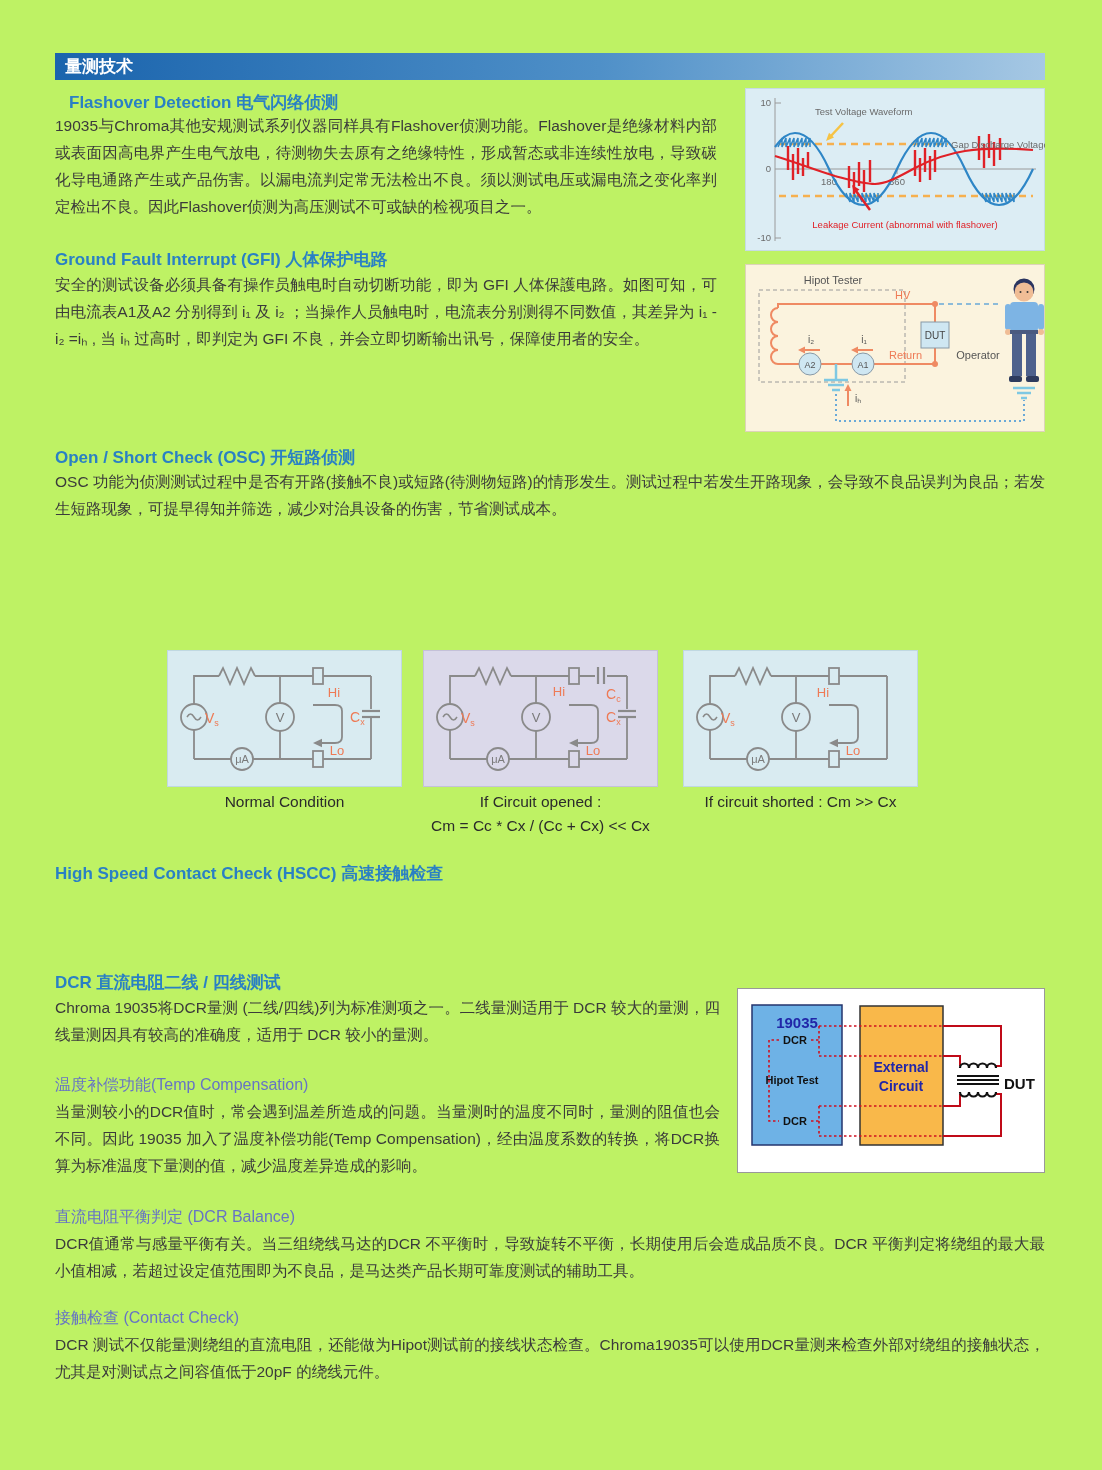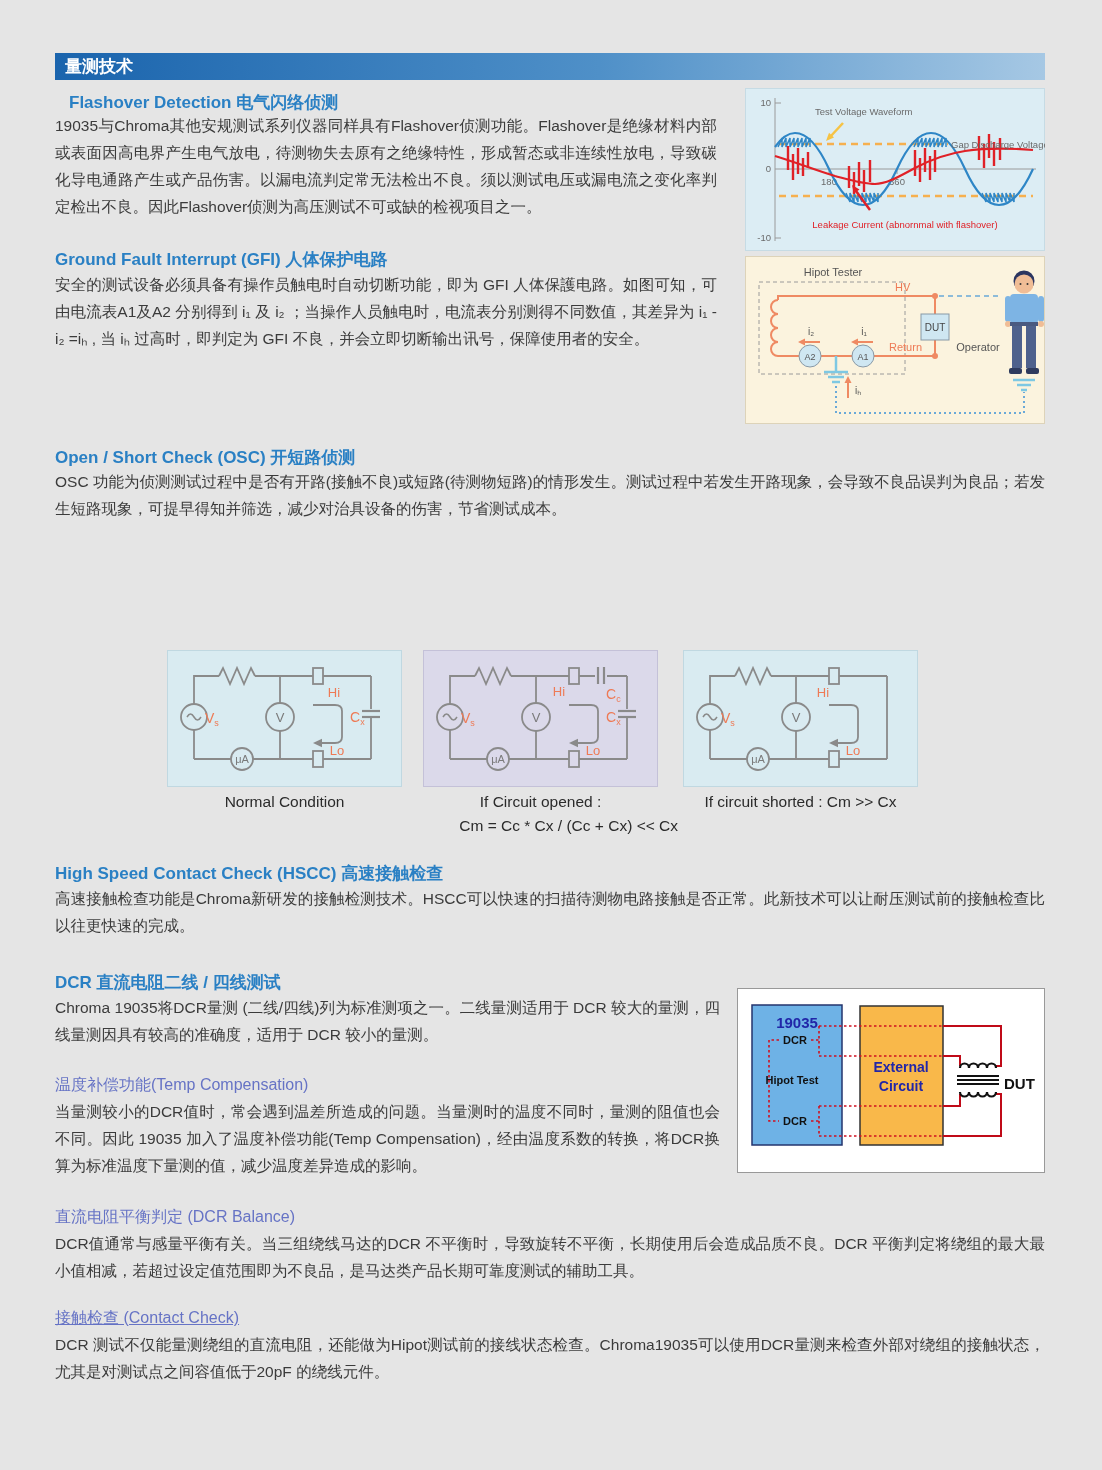--- a/index.html
+++ b/index.html
@@ -1,16 +1,16 @@
 <!DOCTYPE html>
 <html><head>
 <meta charset="utf-8">
 <style>
   html,body{margin:0;padding:0;background:#ffffff;}
-  .page{position:relative;width:1102px;height:1470px;background:#e5e5e5;font-family:"Liberation Sans",sans-serif;overflow:hidden;}
+  .page{position:relative;width:1102px;height:1470px;background:#bef264;font-family:"Liberation Sans",sans-serif;overflow:hidden;}
   .abs{position:absolute;}
   .header-bar{background:linear-gradient(90deg,#1a64ad 0%,#4f90c8 55%,#a6c8e4 100%);color:#fff;font-size:17px;font-weight:bold;line-height:27px;padding-left:10px;box-sizing:border-box;}
   .h1{font-size:17px;font-weight:600;color:#2a80c4;}
   .h2{font-size:16px;color:#6673c5;}
   .body-text{font-size:15.5px;color:#3b3b3b;line-height:27px;text-align:justify;}
   .cap{font-size:15.5px;color:#2b2b2b;text-align:center;}
   svg text{font-family:"Liberation Sans",sans-serif;}
   .t-gray{fill:#6a6a6a;font-size:9.5px;}
   .t-red{fill:#e02127;font-size:9.5px;}
   .t-dk{fill:#555;}
@@ -84,21 +84,21 @@
       <polygon points="107,97 114.5,101.5 108.9,105.5" fill="#e02127"></polygon>
       <text class="t-gray" x="70" y="27">Test Voltage Waveform</text>
       <text class="t-gray" x="206" y="60">Gap Discharge Voltage</text>
       <text class="t-red" x="160" y="140" text-anchor="middle">Leakage Current (abnornmal with flashover)</text>
     </svg>
   </div>
 
   <div class="abs h1" style="left:55px;top:248px;">Ground Fault Interrupt (GFI) 人体保护电路</div>
   <div class="abs body-text" style="left:55px;top:271px;width:662px;">安全的测试设备必须具备有操作员触电时自动切断功能，即为 GFI 人体保護电路。如图可知，可由电流表A1及A2 分别得到 i₁ 及 i₂ ；当操作人员触电时，电流表分别测得不同数值，其差异为 i₁ - i₂ =iₕ , 当 iₕ 过高时，即判定为 GFI 不良，并会立即切断输出讯号，保障使用者的安全。</div>
 
-  <div class="abs" style="left:745px;top:256px;">
+  <div class="abs" style="left:745px;top:264px;">
     <svg width="300" height="168" viewBox="0 0 300 168">
       <rect x="0.5" y="0.5" width="299" height="167" fill="#fbf3de" stroke="#ddd3b9"></rect>
       <text x="88" y="20" text-anchor="middle" class="t-dk" font-size="11">Hipot Tester</text>
       <rect x="14" y="26" width="146" height="92" fill="none" stroke="#9a9a9a" stroke-dasharray="4 3"></rect>
       <g stroke="#ef8a63" stroke-width="2" fill="none">
         <path d="M33,44 A7,7 0 1,0 33,58 A7,7 0 1,0 33,72 A7,7 0 1,0 33,86 A7,7 0 1,0 33,100"></path>
         <path d="M33,44 V40 H190"></path>
         <path d="M190,40 V58 M190,84 V100"></path>
         <path d="M33,100 H190"></path>
       </g>
@@ -206,21 +206,21 @@
       <text x="38" y="73" class="t-orange" font-size="14"><tspan>V</tspan><tspan dy="3" font-size="9">s</tspan></text>
       <text x="113" y="72" text-anchor="middle" fill="#7a7a7a" font-size="13">V</text>
       <text x="75" y="113" text-anchor="middle" fill="#7a7a7a" font-size="11">μA</text>
       <text x="136" y="46" class="t-orange" font-size="13" text-anchor="middle">Hi</text>
       <text x="170" y="105" class="t-orange" font-size="13" text-anchor="middle">Lo</text>
       <text x="183" y="49" class="t-orange" font-size="14" text-anchor="start"><tspan>C</tspan><tspan dy="3" font-size="9">c</tspan></text>
       <text x="183" y="72" class="t-orange" font-size="14" text-anchor="start"><tspan>C</tspan><tspan dy="3" font-size="9">x</tspan></text>
     </svg>
   </div>
   <div class="abs cap" style="left:423px;top:793px;width:235px;">If Circuit opened :</div>
-  <div class="abs cap" style="left:403px;top:817px;width:275px;text-align:right;">Cm = Cc * Cx / (Cc + Cx) &lt;&lt; Cx</div>
+  <div class="abs cap" style="left:403px;top:817px;width:275px;">Cm = Cc * Cx / (Cc + Cx) &lt;&lt; Cx</div>
 
   <div class="abs" style="left:683px;top:650px;">
     <svg width="235" height="137" viewBox="0 0 235 137">
       <rect x="0.5" y="0.5" width="234" height="136" fill="#d9ebf1" stroke="#c0d8e1"></rect>
       <g stroke="#8a8a8a" stroke-width="1.8" fill="none">
         <path d="M27,54 V26 H52 M88,26 H204 M27,80 V109 M204,26 V109 M204,109 H27 M113,26 V109"></path>
         <path d="M52,26 l4,-8 l7,16 l7,-16 l7,16 l7,-16 l4,8"></path>
         <path d="M146,55 H168 Q175,55 175,61 V87 Q175,93 168,93 H151"></path>
       </g>
       <polygon points="146,93 155,88.8 155,97.2" fill="#8a8a8a"></polygon>
@@ -233,21 +233,20 @@
       <text x="38" y="73" class="t-orange" font-size="14"><tspan>V</tspan><tspan dy="3" font-size="9">s</tspan></text>
       <text x="113" y="72" text-anchor="middle" fill="#7a7a7a" font-size="13">V</text>
       <text x="75" y="113" text-anchor="middle" fill="#7a7a7a" font-size="11">μA</text>
       <text x="140" y="47" class="t-orange" font-size="13" text-anchor="middle">Hi</text>
       <text x="170" y="105" class="t-orange" font-size="13" text-anchor="middle">Lo</text>
     </svg>
   </div>
   <div class="abs cap" style="left:683px;top:793px;width:235px;">If circuit shorted : Cm &gt;&gt; Cx</div>
 
   <div class="abs h1" style="left:55px;top:862px;">High Speed Contact Check (HSCC) 高速接触检查</div>
-  <div class="abs body-text" style="left:55px;top:885px;width:990px;">高速接触检查功能是Chroma新研发的接触检测技术。HSCC可以快速的扫描待测物电路接触是否正常。此新技术可以让耐压测试前的接触检查比以往更快速的完成。</div>
 
   <div class="abs h1" style="left:55px;top:971px;">DCR 直流电阻二线 / 四线测试</div>
   <div class="abs body-text" style="left:55px;top:994px;width:665px;">Chroma 19035将DCR量测 (二线/四线)列为标准测项之一。二线量测适用于 DCR 较大的量测，四线量测因具有较高的准确度，适用于 DCR 较小的量测。</div>
 
   <div class="abs" style="left:737px;top:988px;">
     <svg width="308" height="185" viewBox="0 0 308 185">
       <rect x="0.5" y="0.5" width="307" height="184" fill="#ffffff" stroke="#999"></rect>
       <rect x="15" y="17" width="90" height="140" fill="#6eb2e6" stroke="#24356e" stroke-width="1.5"></rect>
       <rect x="123" y="18" width="83" height="139" fill="#f9b84a" stroke="#333" stroke-width="1.5"></rect>
       <text x="60" y="40" text-anchor="middle" font-size="15" font-weight="bold" fill="#2126a8">19035</text>
@@ -277,16 +276,16 @@
       <text x="267" y="101" font-size="15" font-weight="bold" fill="#111">DUT</text>
     </svg>
   </div>
 
   <div class="abs h2" style="left:55px;top:1075px;">温度补偿功能(Temp Compensation)</div>
   <div class="abs body-text" style="left:55px;top:1098px;width:665px;">当量测较小的DCR值时，常会遇到温差所造成的问题。当量测时的温度不同时，量测的阻值也会不同。因此 19035 加入了温度补偿功能(Temp Compensation)，经由温度系数的转换，将DCR换算为标准温度下量测的值，减少温度差异造成的影响。</div>
 
   <div class="abs h2" style="left:55px;top:1207px;">直流电阻平衡判定 (DCR Balance)</div>
   <div class="abs body-text" style="left:55px;top:1230px;width:990px;">DCR值通常与感量平衡有关。当三组绕线马达的DCR 不平衡时，导致旋转不平衡，长期使用后会造成品质不良。DCR 平衡判定将绕组的最大最小值相减，若超过设定值范围即为不良品，是马达类产品长期可靠度测试的辅助工具。</div>
 
-  <div class="abs h2" style="left:55px;top:1308px;text-decoration:underline;">接触检查 (Contact Check)</div>
+  <div class="abs h2" style="left:55px;top:1308px;">接触检查 (Contact Check)</div>
   <div class="abs body-text" style="left:55px;top:1331px;width:990px;">DCR 测试不仅能量测绕组的直流电阻，还能做为Hipot测试前的接线状态检查。Chroma19035可以使用DCR量测来检查外部对绕组的接触状态，尤其是对测试点之间容值低于20pF 的绕线元件。</div>
 
 </div>
 
 </body></html>

